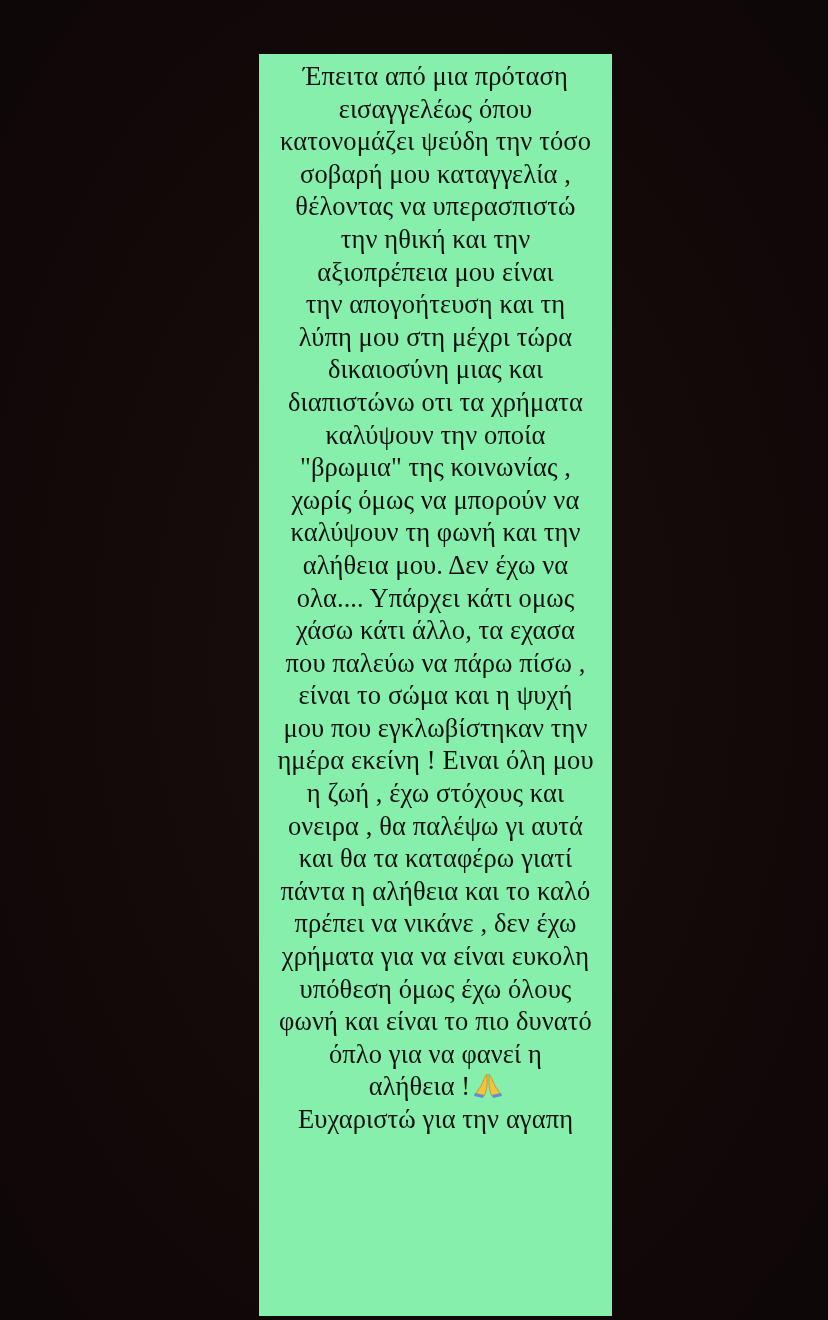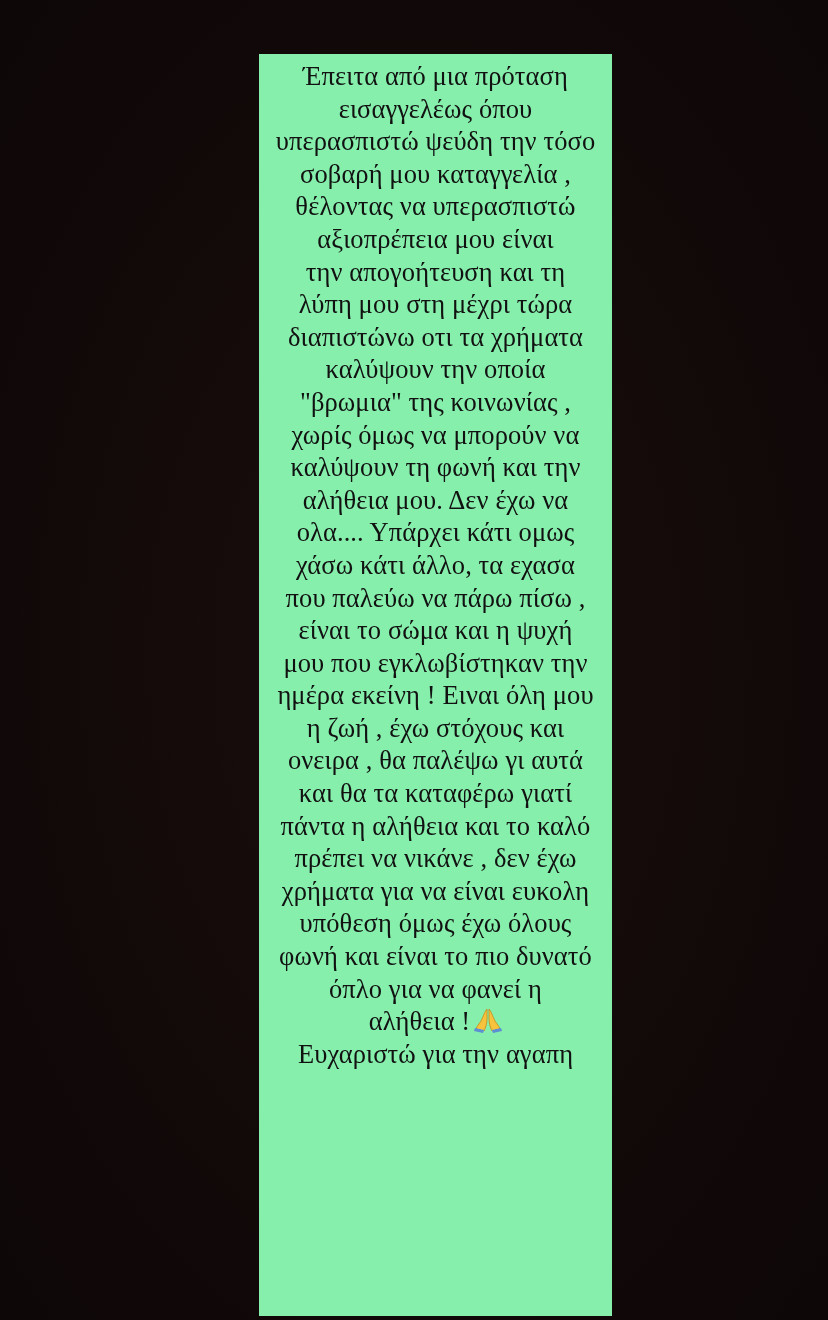--- a/index.html
+++ b/index.html
@@ -48,26 +48,28 @@
     }
   </style>
 </head>
 <body>
 
 <div class="story-bg"></div>
 
 <div class="text-card">
   <span class="text-line">Έπειτα από μια πρόταση</span>
   <span class="text-line">εισαγγελέως όπου</span>
-  <span class="text-line">υπερασπιστώ ψεύδη την τόσο</span>
+  <span class="text-line">κατονομάζει ψεύδη την τόσο</span>
   <span class="text-line">σοβαρή μου καταγγελία ,</span>
   <span class="text-line">θέλοντας να υπερασπιστώ</span>
+  <span class="text-line">την ηθική και την</span>
   <span class="text-line">αξιοπρέπεια μου είναι</span>
   <span class="text-line">την απογοήτευση και τη</span>
   <span class="text-line">λύπη μου στη μέχρι τώρα</span>
+  <span class="text-line">δικαιοσύνη μιας και</span>
   <span class="text-line">διαπιστώνω οτι τα χρήματα</span>
   <span class="text-line">καλύψουν την οποία</span>
   <span class="text-line">"βρωμια" της κοινωνίας ,</span>
   <span class="text-line">χωρίς όμως να μπορούν να</span>
   <span class="text-line">καλύψουν τη φωνή και την</span>
   <span class="text-line">αλήθεια μου. Δεν έχω να</span>
   <span class="text-line">ολα.... Υπάρχει κάτι ομως</span>
   <span class="text-line">χάσω κάτι άλλο,  τα εχασα</span>
   <span class="text-line">που παλεύω να πάρω πίσω ,</span>
   <span class="text-line">είναι το σώμα και η ψυχή</span>

